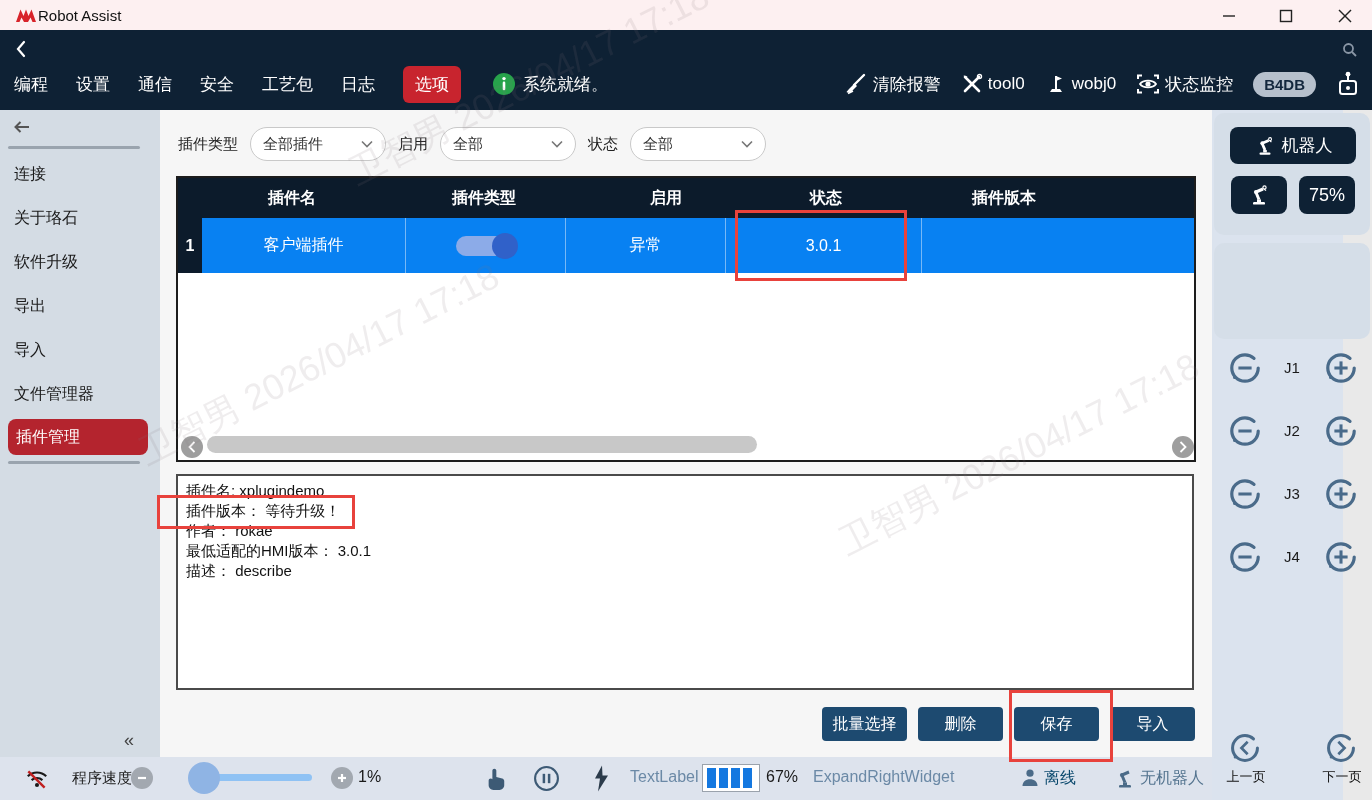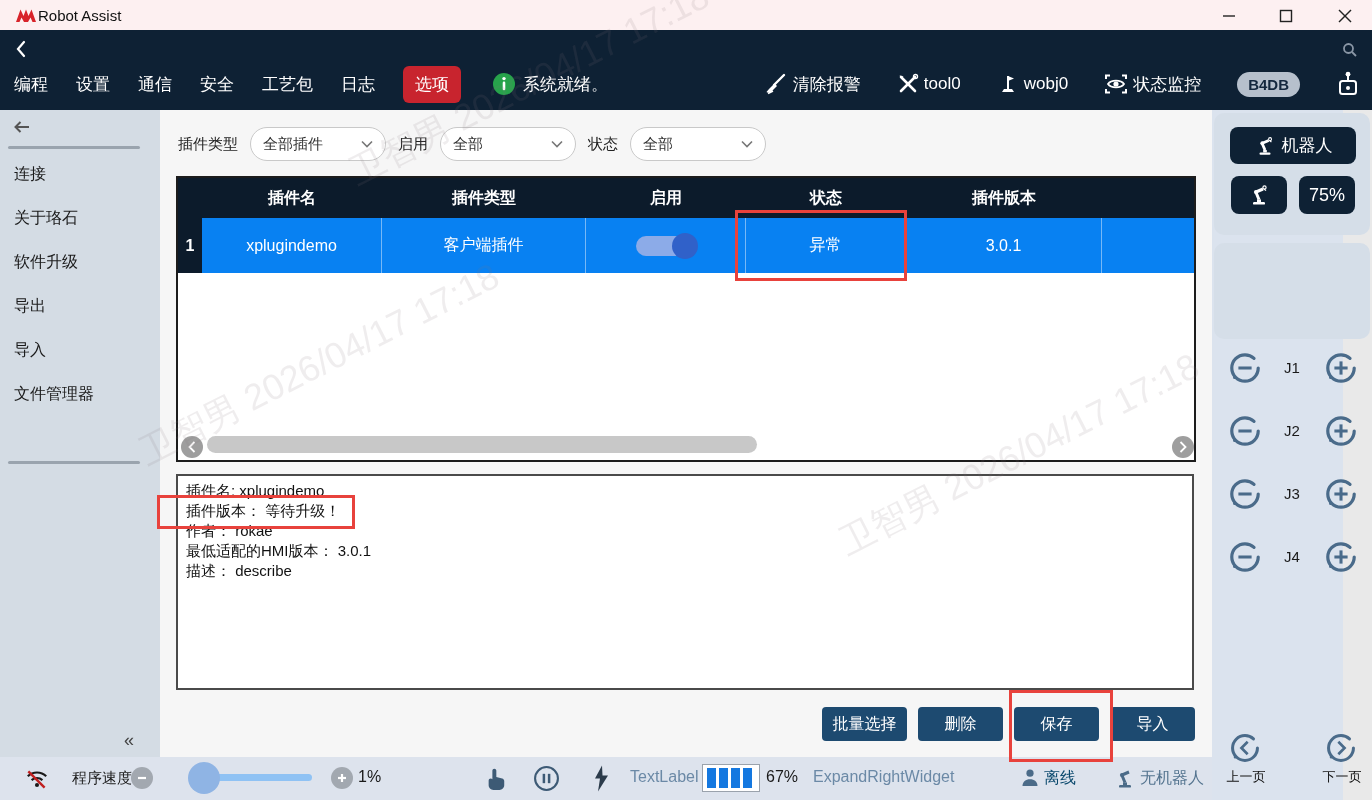--- a/index.html
+++ b/index.html
@@ -12,21 +12,21 @@
   #titlebar{left:0;top:0;width:1372px;height:30px;background:#fdf0f1;}
   #app-title{left:38px;top:7px;font-size:15px;color:#111;}
   .winbtn{top:8px;width:16px;height:16px;cursor:default;}
 
   
   #navbar{left:0;top:30px;width:1372px;height:80px;background:#0e2134;color:#fff;}
   #nav-menu{left:14px;bottom:8px;height:36px;display:flex;align-items:center;gap:28px;font-size:17px;}
   .nav-item{cursor:pointer;white-space:nowrap;font-family:Liberation Serif, serif;}
   .nav-item.active{background:#c8242e;padding:7px 12px;border-radius:6px;}
   #nav-status{display:flex;align-items:center;gap:8px;margin-left:4px;}
-  #nav-right{right:12px;bottom:8px;height:36px;display:flex;align-items:center;gap:36px;font-size:17px;}
+  #nav-right{right:12px;bottom:8px;height:36px;display:flex;align-items:center;gap:20px;font-size:17px;}
   .nav-group{display:flex;align-items:center;gap:5px;white-space:nowrap;cursor:pointer;}
   #controller-badge{background:#b6c0cc;color:#13273d;font-weight:bold;font-size:15px;
     padding:4px 11px;border-radius:14px;}
 
   
   #sidebar{left:0;top:110px;width:160px;height:647px;background:#d4dce4;}
   .side-divider{left:8px;width:132px;height:3px;background:#9aa4ae;border-radius:2px;}
   .side-item{left:14px;height:20px;line-height:20px;font-size:16px;color:#1a1a1a;cursor:pointer;white-space:nowrap;}
   #side-active{left:8px;top:309px;width:140px;height:36px;background:#b4242e;border-radius:8px;
     color:#fff;font-size:16px;display:flex;align-items:center;padding-left:8px;box-sizing:border-box;cursor:pointer;}
@@ -189,20 +189,21 @@
       <line x1="2.5" y1="7" x2="16" y2="7" stroke="#555" stroke-width="2"></line>
       <polyline points="7.5,2 2.5,7 7.5,12" fill="none" stroke="#555" stroke-width="2"></polyline>
     </svg>
     <div class="abs side-divider" style="top:36px"></div>
     <div class="abs side-item" style="top:54px">连接</div>
     <div class="abs side-item" style="top:98px">关于珞石</div>
     <div class="abs side-item" style="top:142px">软件升级</div>
     <div class="abs side-item" style="top:186px">导出</div>
     <div class="abs side-item" style="top:230px">导入</div>
     <div class="abs side-item" style="top:274px">文件管理器</div>
+    <div class="abs" id="side-active">插件管理</div>
     <div class="abs side-divider" style="top:351px"></div>
     <div class="abs" id="side-collapse">«</div>
   </div>
 
   <div class="abs" id="main">
 
     <div class="abs" id="filter-row">
       <span class="filter-label">插件类型</span>
       <span class="dropdown">
         <span>全部插件</span>
@@ -231,21 +232,20 @@
         <div class="c0"></div>
         <div class="c1">插件名</div>
         <div class="c2">插件类型</div>
         <div class="c3">启用</div>
         <div class="c4">状态</div>
         <div class="c5">插件版本</div>
         <div class="c6"></div>
       </div>
       <div id="trow">
         <div class="c0" id="row-num">1</div>
-        <div class="c1">xplugindemo</div>
         <div class="c2">客户端插件</div>
         <div class="c3">
           <span class="toggle">
               <span class="knob"></span>
             </span>
         </div>
         <div class="c4">异常</div>
         <div class="c5">3.0.1</div>
         <div class="c6"></div>
       </div>

